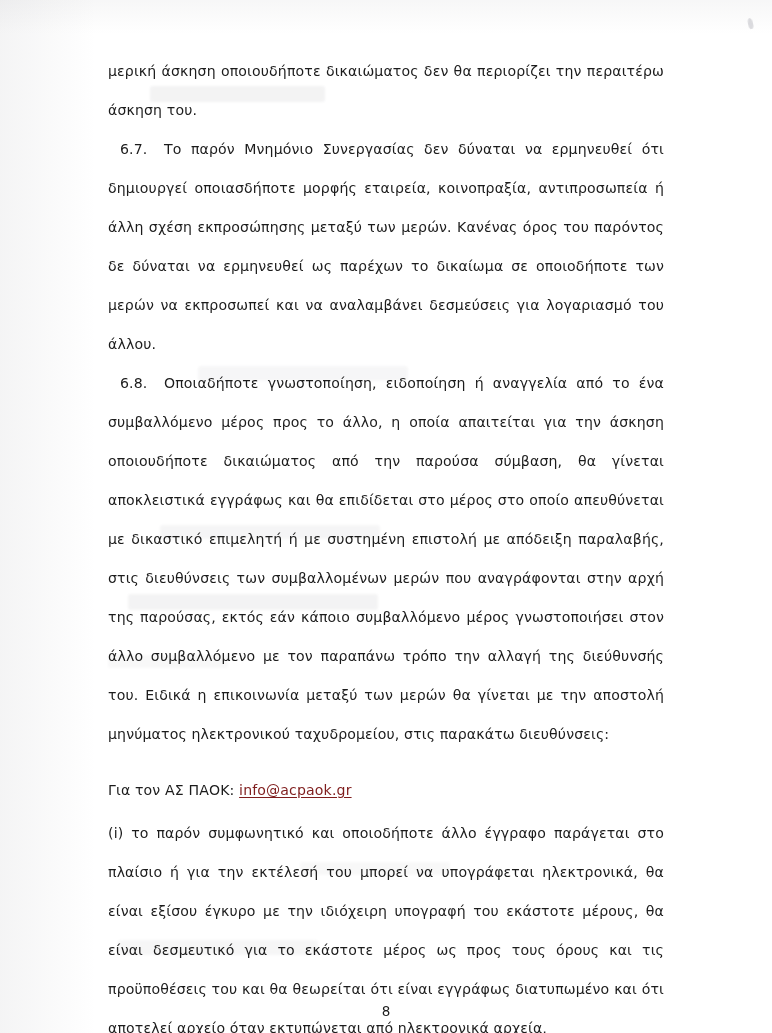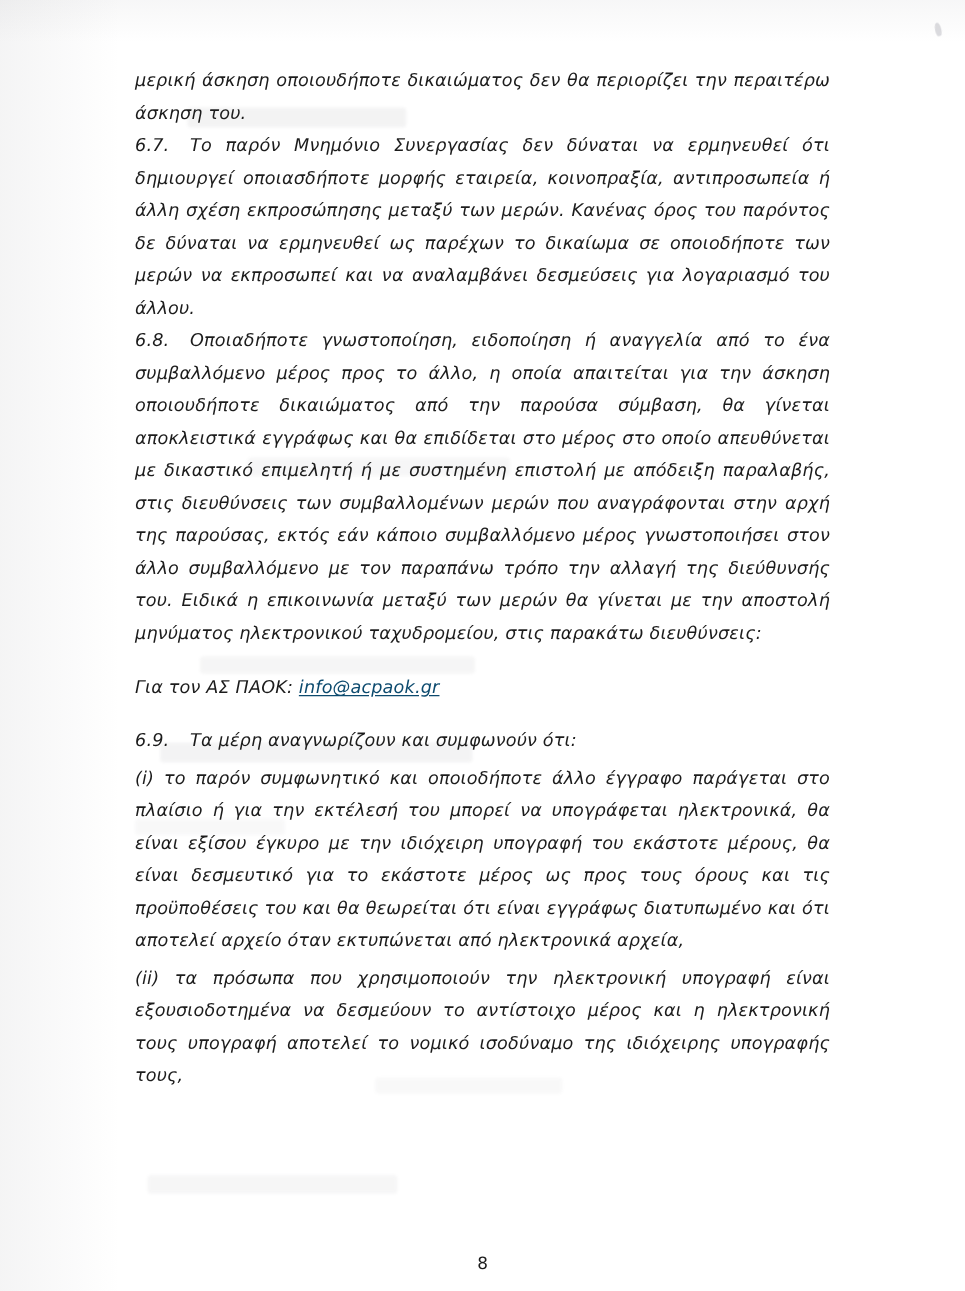--- a/index.html
+++ b/index.html
@@ -68,41 +68,41 @@
   .content {
     position: absolute;
     left: 108px;
     top: 52px;
     width: 556px;
   }
 
   p.para {
     margin: 0;
     font-size: 14.1px;
-    line-height: 26px;
+    line-height: 39px;
     text-align: justify;
     text-justify: inter-word;
     letter-spacing: .01em;
-    font-style: italic;
   }
 
   
   p.cont { margin-bottom: 0; }
 
   p.clause { margin-top: 0; }
   p.gap-md { margin-top: 17px; }
   p.gap-lg { margin-top: 4px; }
 
   .clause-num {
     display: inline-block;
     width: 44px;
+    margin-left: 12px;
   }
 
   a.maillink {
-    color: #0c4a6e;
+    color: #7f1d1d;
     text-decoration: underline;
     text-underline-offset: 2px;
   }
 
   .page-number {
     position: absolute;
     left: 0;
     top: 1003px;
     width: 772px;
     text-align: center;
@@ -133,21 +133,20 @@
     <p class="para cont">μερική άσκηση οποιουδήποτε δικαιώματος δεν θα περιορίζει την περαιτέρω άσκηση του.</p>
 
     <p class="para clause"><span class="clause-num">6.7.</span><span>Το παρόν Μνημόνιο Συνεργασίας δεν δύναται να ερμηνευθεί ότι δημιουργεί οποιασδήποτε μορφής εταιρεία, κοινοπραξία, αντιπροσωπεία ή άλλη σχέση εκπροσώπησης μεταξύ των μερών. Κανένας όρος του παρόντος δε δύναται να ερμηνευθεί ως παρέχων το δικαίωμα σε οποιοδήποτε των μερών να εκπροσωπεί και να αναλαμβάνει δεσμεύσεις για λογαριασμό του άλλου.</span></p>
 
     <p class="para clause"><span class="clause-num">6.8.</span><span>Οποιαδήποτε γνωστοποίηση, ειδοποίηση ή αναγγελία από το ένα συμβαλλόμενο μέρος προς το άλλο, η οποία απαιτείται για την άσκηση οποιουδήποτε δικαιώματος από την παρούσα σύμβαση, θα γίνεται αποκλειστικά εγγράφως και θα επιδίδεται στο μέρος στο οποίο απευθύνεται με δικαστικό επιμελητή ή με συστημένη επιστολή με απόδειξη παραλαβής, στις διευθύνσεις των συμβαλλομένων μερών που αναγράφονται στην αρχή της παρούσας, εκτός εάν κάποιο συμβαλλόμενο μέρος γνωστοποιήσει στον άλλο συμβαλλόμενο με τον παραπάνω τρόπο την αλλαγή της διεύθυνσής του. Ειδικά η επικοινωνία μεταξύ των μερών θα γίνεται με την αποστολή μηνύματος ηλεκτρονικού ταχυδρομείου, στις παρακάτω διευθύνσεις:</span></p>
 
     <p class="para gap-md"><span>Για τον ΑΣ ΠΑΟΚ:</span>
       <a class="maillink" href="#">info@acpaok.gr</a></p>
 
 
-    <p class="para gap-md"><span class="clause-num">6.9.</span><span>Τα μέρη αναγνωρίζουν και συμφωνούν ότι:</span></p>
 
     <p class="para gap-lg">(i) το παρόν συμφωνητικό και οποιοδήποτε άλλο έγγραφο παράγεται στο πλαίσιο ή για την εκτέλεσή του μπορεί να υπογράφεται ηλεκτρονικά, θα είναι εξίσου έγκυρο με την ιδιόχειρη υπογραφή του εκάστοτε μέρους, θα είναι δεσμευτικό για το εκάστοτε μέρος ως προς τους όρους και τις προϋποθέσεις του και θα θεωρείται ότι είναι εγγράφως διατυπωμένο και ότι αποτελεί αρχείο όταν εκτυπώνεται από ηλεκτρονικά αρχεία,</p>
 
     <p class="para gap-lg">(ii) τα πρόσωπα που χρησιμοποιούν την ηλεκτρονική υπογραφή είναι εξουσιοδοτημένα να δεσμεύουν το αντίστοιχο μέρος και η ηλεκτρονική τους υπογραφή αποτελεί το νομικό ισοδύναμο της ιδιόχειρης υπογραφής τους,</p>
 
   </div>
 
   <div class="page-number">8</div>
 
 </div>

